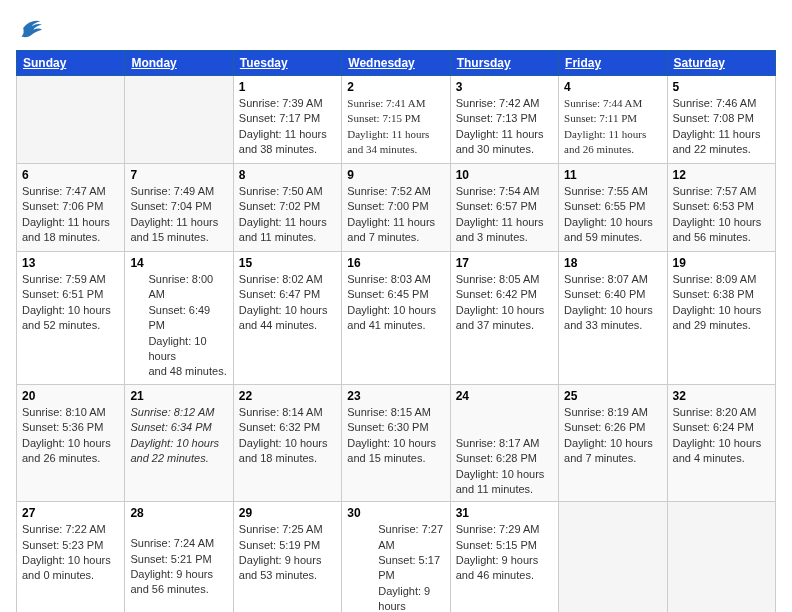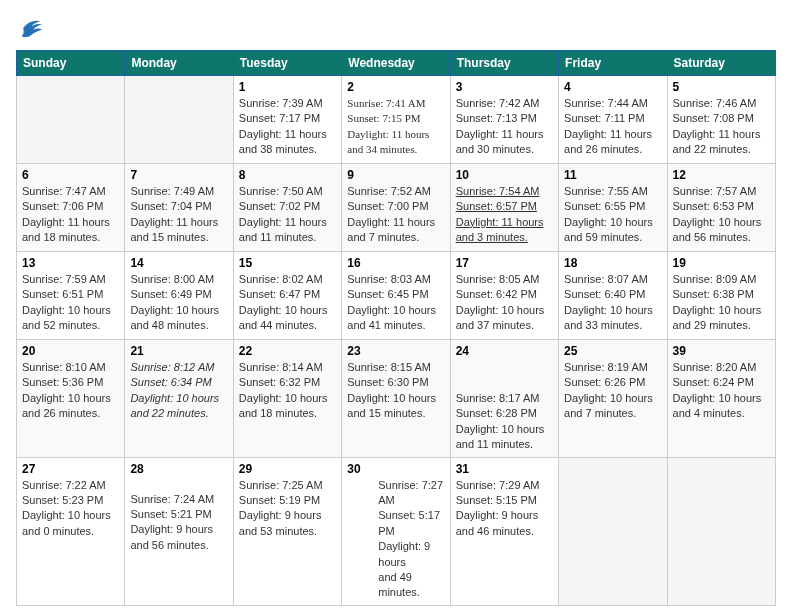--- a/index.html
+++ b/index.html
@@ -45,27 +45,28 @@
     .location-title {
       font-size: 16px;
       color: #444;
     }
     .calendar {
       width: 100%;
       border-collapse: collapse;
       font-size: 11px;
     }
     .calendar th {
-      background-color: #0f766e;
+      background-color: #1d4ed8;
       color: #fff;
       text-align: left;
       padding: 5px 6px;
       font-size: 12px;
       font-weight: bold;
       border: 1px solid #1a5fa0;
+      text-decoration: underline;
     }
     .calendar td {
       border: 1px solid #ccc;
       vertical-align: top;
       padding: 4px 5px;
       height: 88px;
       width: 108px;
       background: #fff;
     }
     .calendar td.empty {
@@ -136,21 +137,21 @@
         </td>
         <td>
           <span class="day-num">3</span>
           <div class="day-detail" style="white-space: pre-line;">Sunrise: 7:42 AM
 Sunset: 7:13 PM
 Daylight: 11 hours
 and 30 minutes.</div>
         </td>
         <td>
           <span class="day-num">4</span>
-          <div class="day-detail" style="white-space: pre-line;">Sunrise: 7:44 AM
+          <div class="day-detail" style="white-space: pre-line; font-family: Liberation Serif, serif;">Sunrise: 7:44 AM
 Sunset: 7:11 PM
 Daylight: 11 hours
 and 26 minutes.</div>
         </td>
         <td>
           <span class="day-num">5</span>
           <div class="day-detail" style="white-space: pre-line;">Sunrise: 7:46 AM
 Sunset: 7:08 PM
 Daylight: 11 hours
 and 22 minutes.</div>
@@ -180,21 +181,21 @@
         </td>
         <td>
           <span class="day-num">9</span>
           <div class="day-detail" style="white-space: pre-line;">Sunrise: 7:52 AM
 Sunset: 7:00 PM
 Daylight: 11 hours
 and 7 minutes.</div>
         </td>
         <td>
           <span class="day-num">10</span>
-          <div class="day-detail" style="white-space: pre-line; text-decoration: underline;">Sunrise: 7:54 AM
+          <div class="day-detail" style="white-space: pre-line;">Sunrise: 7:54 AM
 Sunset: 6:57 PM
 Daylight: 11 hours
 and 3 minutes.</div>
         </td>
         <td>
           <span class="day-num">11</span>
           <div class="day-detail" style="white-space: pre-line;">Sunrise: 7:55 AM
 Sunset: 6:55 PM
 Daylight: 10 hours
 and 59 minutes.</div>
@@ -210,21 +211,21 @@
       <tr>
         <td>
           <span class="day-num">13</span>
           <div class="day-detail" style="white-space: pre-line;">Sunrise: 7:59 AM
 Sunset: 6:51 PM
 Daylight: 10 hours
 and 52 minutes.</div>
         </td>
         <td>
           <span class="day-num">14</span>
-          <div class="day-detail" style="white-space: pre-line;">Sunrise: 8:00 AM
+          <div class="day-detail" style="white-space: pre-line; margin-left: 18px;">Sunrise: 8:00 AM
 Sunset: 6:49 PM
 Daylight: 10 hours
 and 48 minutes.</div>
         </td>
         <td>
           <span class="day-num">15</span>
           <div class="day-detail" style="white-space: pre-line;">Sunrise: 8:02 AM
 Sunset: 6:47 PM
 Daylight: 10 hours
 and 44 minutes.</div>
@@ -295,21 +296,21 @@
 and 11 minutes.</div>
         </td>
         <td>
           <span class="day-num">25</span>
           <div class="day-detail" style="white-space: pre-line;">Sunrise: 8:19 AM
 Sunset: 6:26 PM
 Daylight: 10 hours
 and 7 minutes.</div>
         </td>
         <td>
-          <span class="day-num">39</span>
+          <span class="day-num">32</span>
           <div class="day-detail" style="white-space: pre-line;">Sunrise: 8:20 AM
 Sunset: 6:24 PM
 Daylight: 10 hours
 and 4 minutes.</div>
         </td>
       </tr>
       <tr>
         <td>
           <span class="day-num">27</span>
           <div class="day-detail" style="white-space: pre-line;">Sunrise: 7:22 AM

